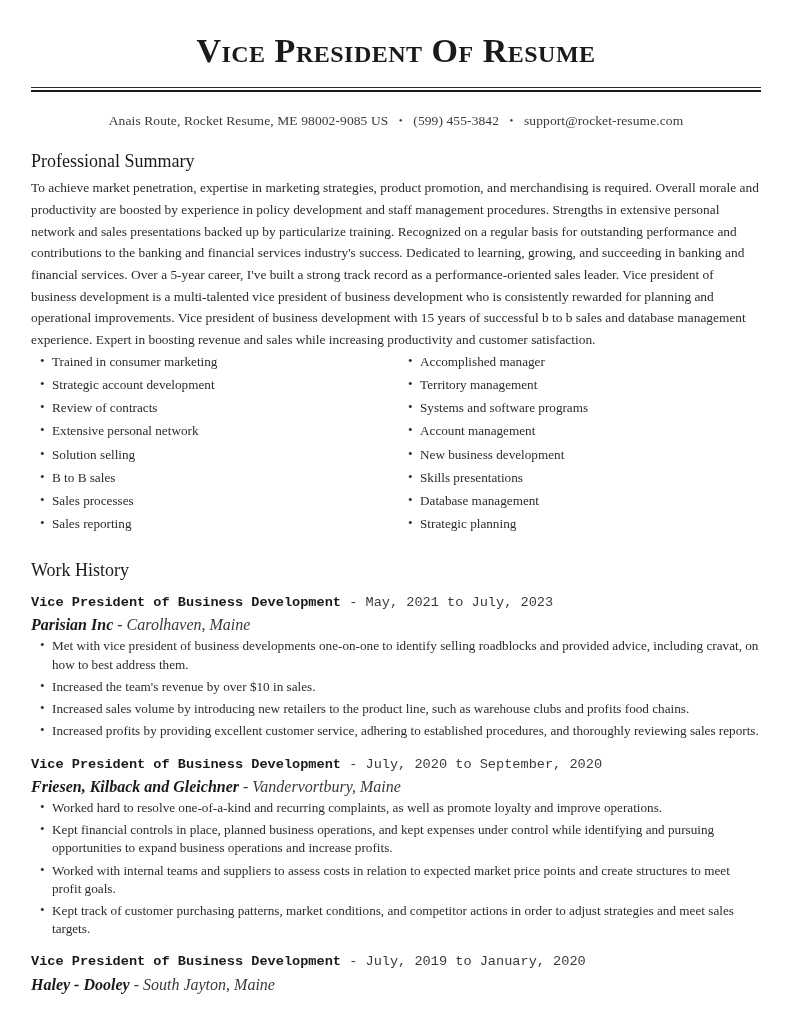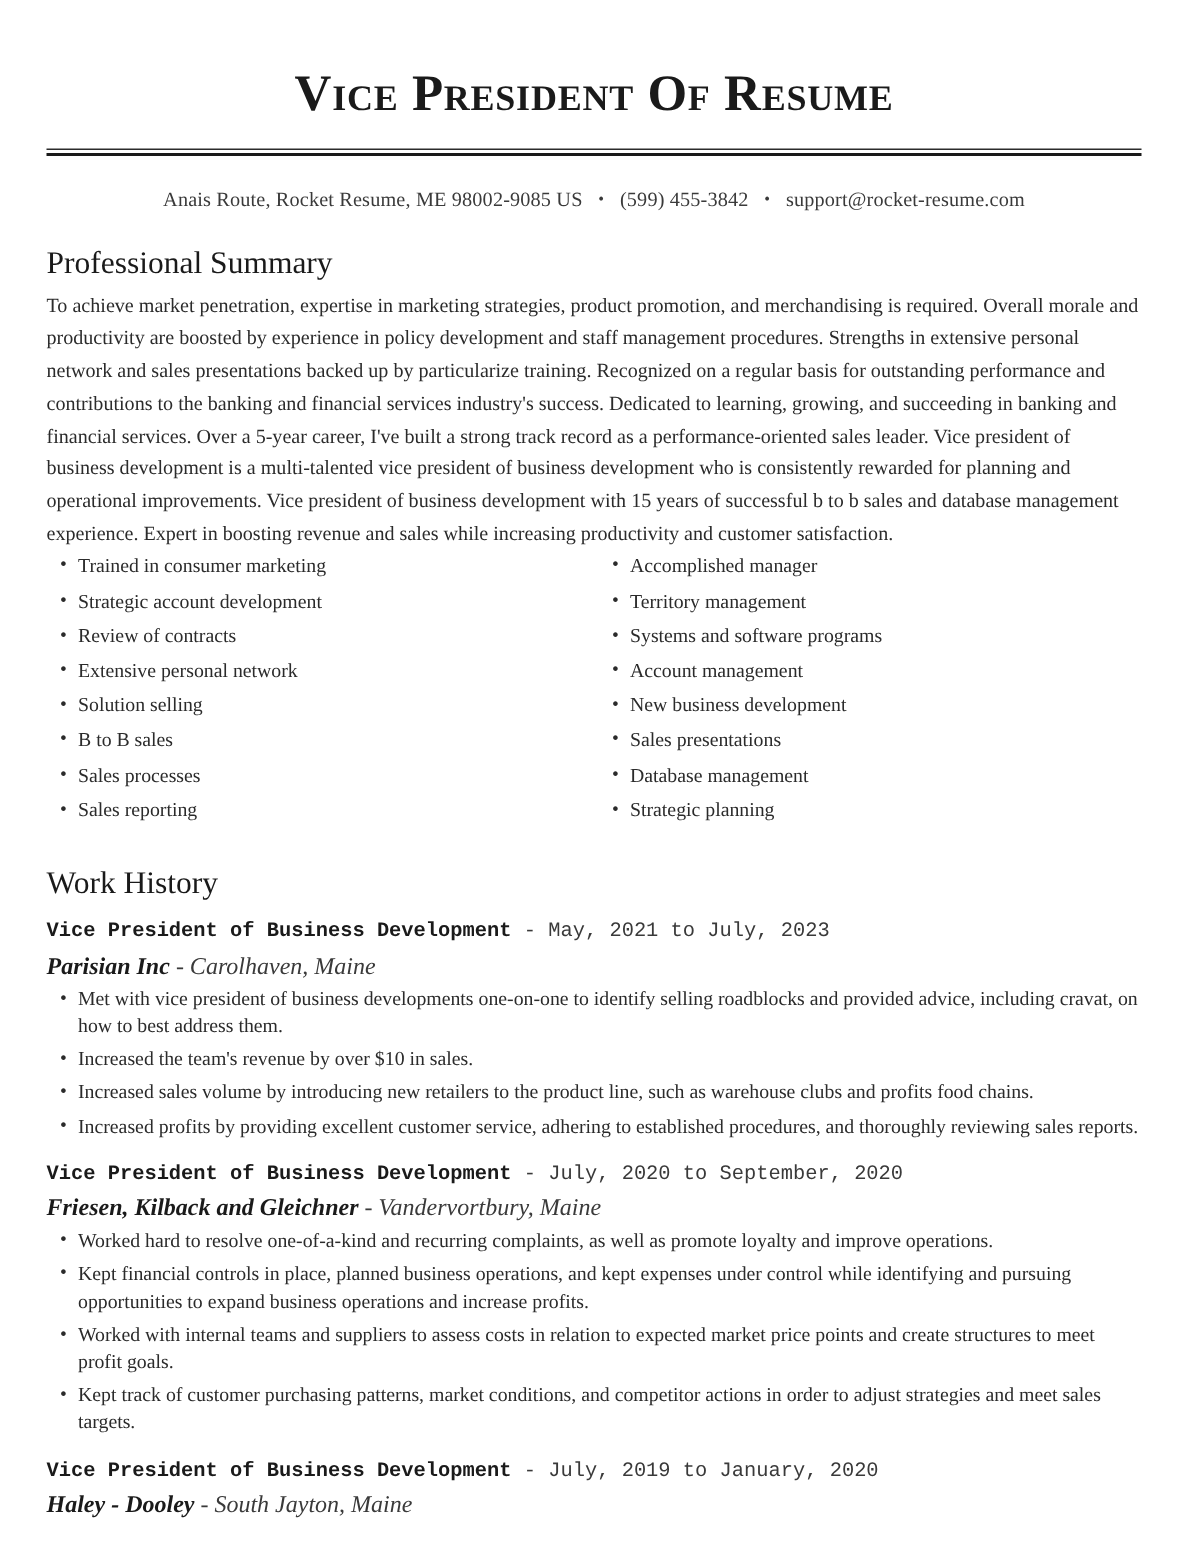--- a/index.html
+++ b/index.html
@@ -11,21 +11,21 @@
     width: 800px;
     height: 1035px;
     overflow: hidden;
     font-family: "Liberation Serif", "DejaVu Serif", serif;
     color: #2b2b2b;
   }
   .page {
     width: 792px;
     height: 1035px;
     box-sizing: border-box;
-    padding: 12px 31px;
+    padding: 0 31px;
     position: relative;
   }
   
   .resume-title {
     text-align: center;
     font-family: "Liberation Serif", "DejaVu Serif", serif;
     font-size: 34px;
     font-weight: 700;
     font-variant: small-caps;
     letter-spacing: 0.5px;
@@ -58,21 +58,21 @@
     letter-spacing: 0.1px;
   }
   .contact-sep {
     padding: 0 7px;
     font-size: 11px;
     position: relative;
     top: -1px;
   }
   
   .section-heading {
-    font-size: 21px;
+    font-size: 18px;
     font-weight: 400;
     color: #1a1a1a;
     margin: 0;
     padding-top: 22px;
     padding-bottom: 5px;
     line-height: 1.2;
   }
   
   .summary-text {
     font-size: 13.4px;
@@ -209,21 +209,21 @@
           <li><span>Sales reporting</span></li>
         </ul>
     </div>
     <div class="skills-col right">
       <ul class="bullets" id="skills-right">
           <li><span>Accomplished manager</span></li>
           <li><span>Territory management</span></li>
           <li><span>Systems and software programs</span></li>
           <li><span>Account management</span></li>
           <li><span>New business development</span></li>
-          <li><span>Sales presentations</span></li>
+          <li><span>Skills presentations</span></li>
           <li><span>Database management</span></li>
           <li><span>Strategic planning</span></li>
         </ul>
     </div>
   </div>
 
   <h2 class="section-heading">Work History</h2>
   <div id="jobs">
       <div class="job">
         <div class="job-title-line"><span class="job-title">Vice President of Business Development</span><span class="dash"> - </span><span class="job-dates">May, 2021 to July, 2023</span></div>

